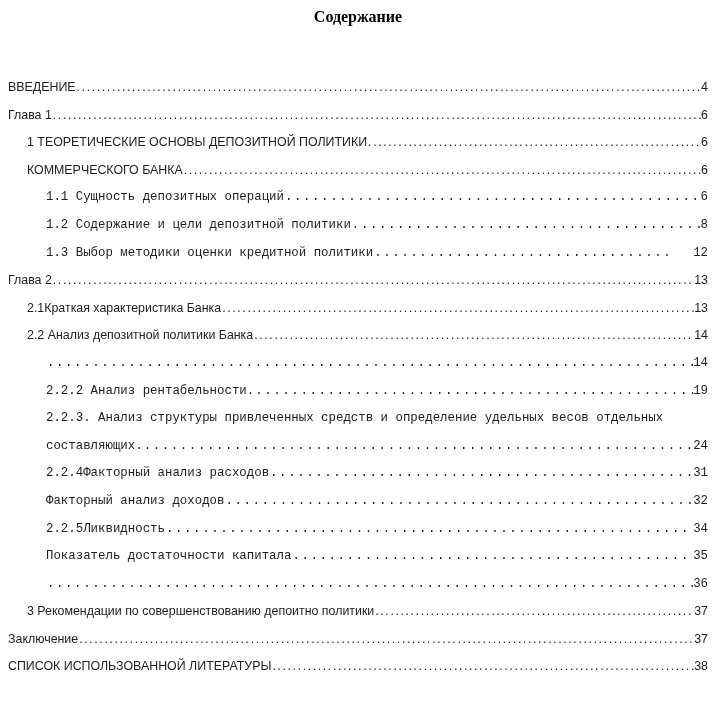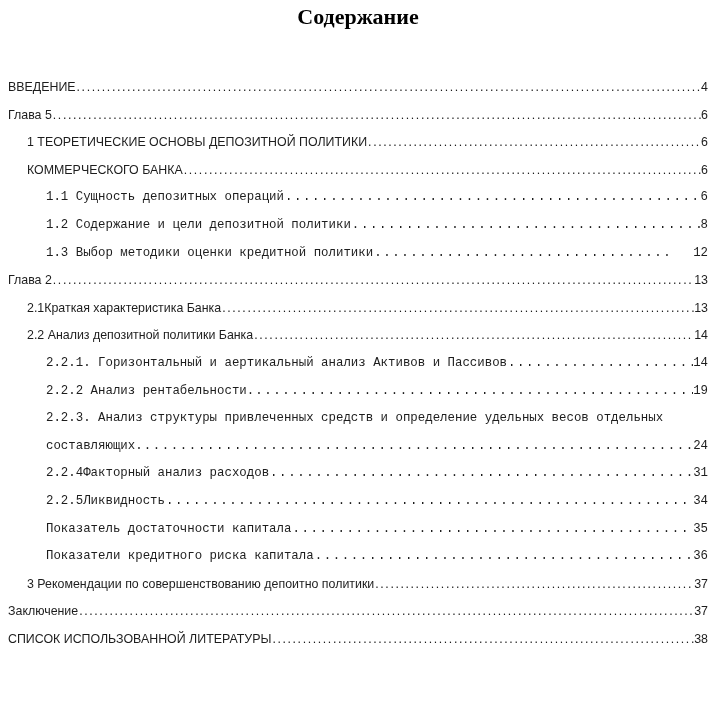--- a/index.html
+++ b/index.html
@@ -19,21 +19,21 @@
     width: 716px;
     height: 714px;
     padding: 0 8px;
     background: #ffffff;
   }
   .doc-title {
     margin: 6px 0 0 0;
     text-align: center;
     font-family: "Liberation Serif", "DejaVu Serif", serif;
     font-weight: bold;
-    font-size: 22px;
+    font-size: 16px;
     line-height: 22px;
     color: #000000;
   }
   .toc {
     margin-top: 46px;
   }
   .toc-row {
     display: flex;
     align-items: baseline;
     font-size: 12.4px;
@@ -76,21 +76,21 @@
 
   <div class="toc">
   <div class="toc-row lvl-0">
     <span class="toc-text">ВВЕДЕНИЕ</span>
     <span class="leader"></span>
     <span class="spacer"></span>
     <span class="toc-page">4</span>
   </div>
 
   <div class="toc-row lvl-0">
-    <span class="toc-text">Глава 5</span>
+    <span class="toc-text">Глава 1</span>
     <span class="leader"></span>
     <span class="spacer"></span>
     <span class="toc-page">6</span>
   </div>
 
   <div class="toc-row lvl-1">
     <span class="toc-text">1 ТЕОРЕТИЧЕСКИЕ ОСНОВЫ ДЕПОЗИТНОЙ ПОЛИТИКИ</span>
     <span class="leader"></span>
     <span class="spacer"></span>
     <span class="toc-page">6</span>
@@ -139,21 +139,20 @@
   </div>
 
   <div class="toc-row lvl-1">
     <span class="toc-text">2.2 Анализ депозитной политики Банка</span>
     <span class="leader"></span>
     <span class="spacer"></span>
     <span class="toc-page">14</span>
   </div>
 
   <div class="toc-row lvl-2">
-    <span class="toc-text">2.2.1. Горизонтальный и аертикальный анализ Активов и Пассивов</span>
     <span class="leader"></span>
     <span class="spacer"></span>
     <span class="toc-page">14</span>
   </div>
 
   <div class="toc-row lvl-2">
     <span class="toc-text">2.2.2 Анализ рентабельности. </span>
     <span class="leader"></span>
     <span class="spacer"></span>
     <span class="toc-page">19</span>
@@ -171,37 +170,42 @@
     <span class="toc-page">24</span>
   </div>
 
   <div class="toc-row lvl-2">
     <span class="toc-text">2.2.4Факторный анализ расходов </span>
     <span class="leader"></span>
     <span class="spacer"></span>
     <span class="toc-page">31</span>
   </div>
 
+  <div class="toc-row lvl-2">
+    <span class="toc-text">Факторный анализ доходов</span>
+    <span class="leader"></span>
+    <span class="spacer"></span>
+    <span class="toc-page">32</span>
+  </div>
 
   <div class="toc-row lvl-2">
     <span class="toc-text">2.2.5Ликвидность</span>
     <span class="leader"></span>
     <span class="spacer"></span>
     <span class="toc-page">34</span>
   </div>
 
   <div class="toc-row lvl-2">
     <span class="toc-text">Показатель достаточности капитала</span>
     <span class="leader"></span>
     <span class="spacer"></span>
     <span class="toc-page">35</span>
   </div>
 
   <div class="toc-row lvl-2">
-    <span class="toc-text">Показатели кредитного риска капитала</span>
     <span class="leader"></span>
     <span class="spacer"></span>
     <span class="toc-page">36</span>
   </div>
 
   <div class="toc-row lvl-1">
     <span class="toc-text">3 Рекомендации по совершенствованию депоитно политики </span>
     <span class="leader"></span>
     <span class="spacer"></span>
     <span class="toc-page">37</span>

